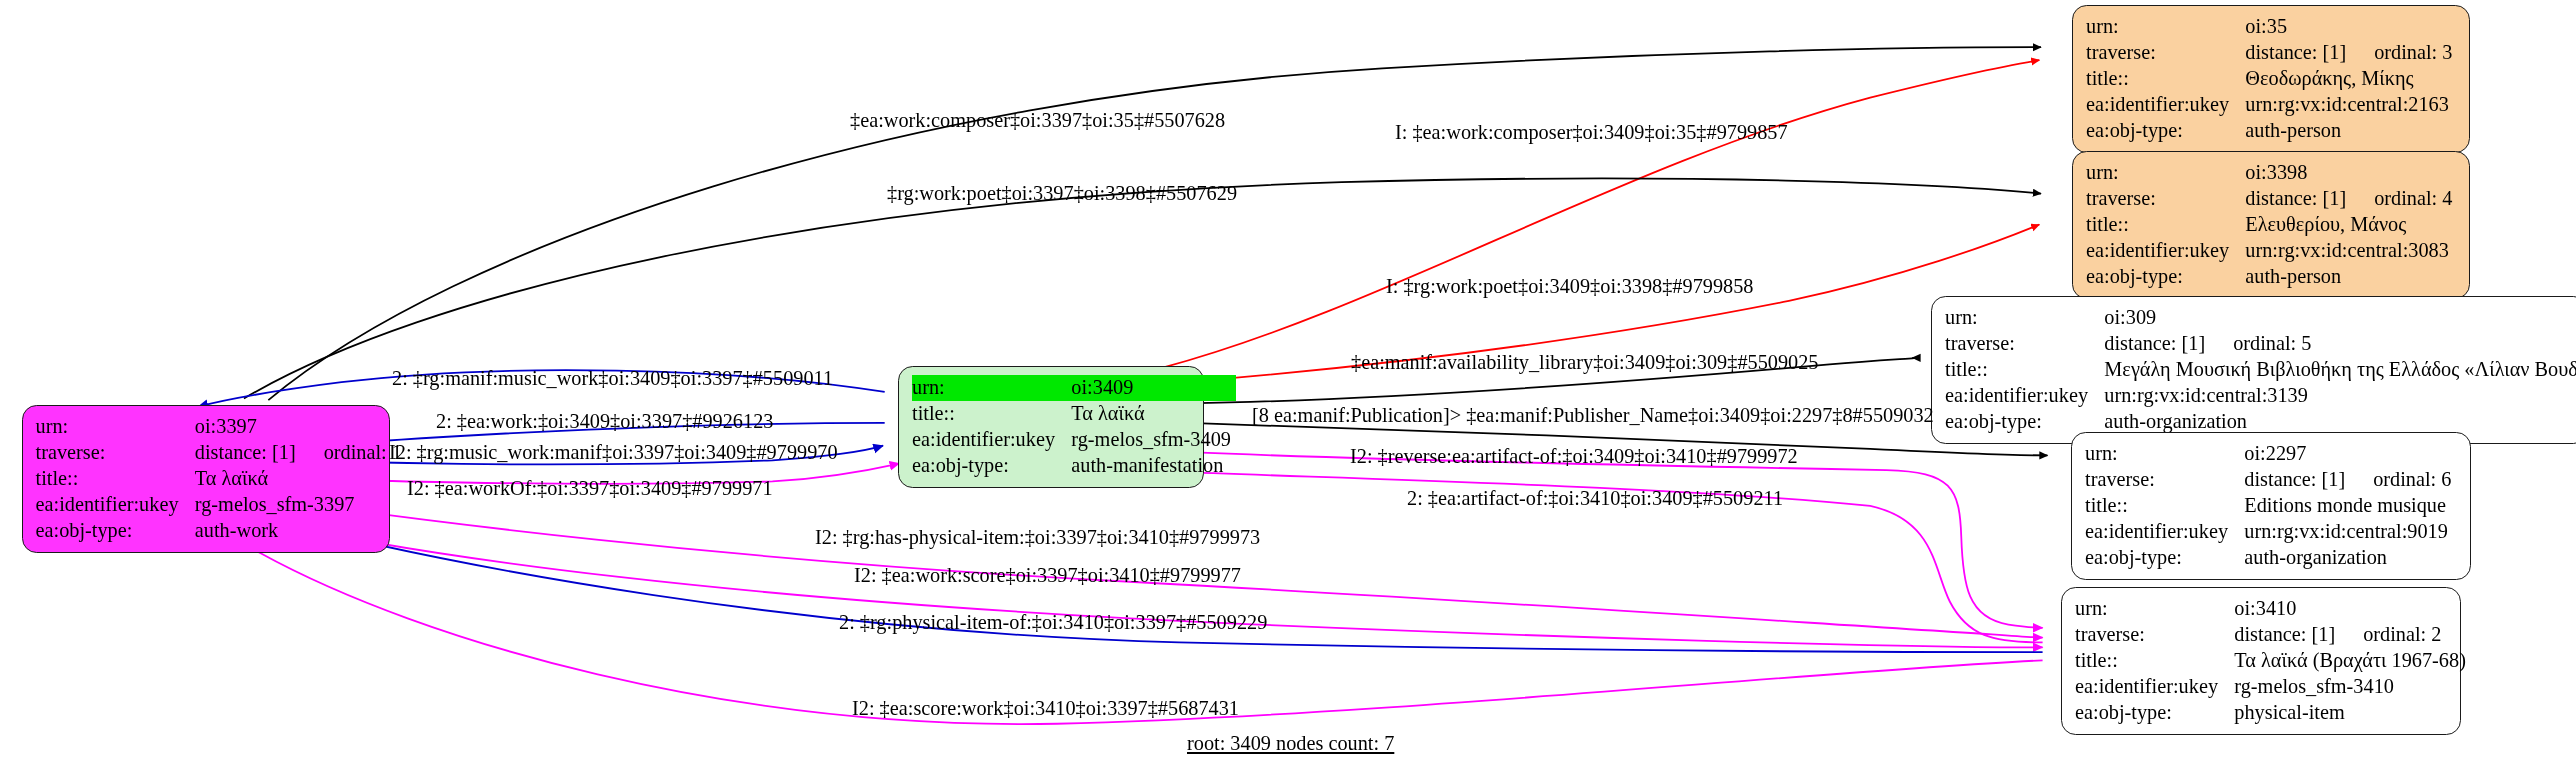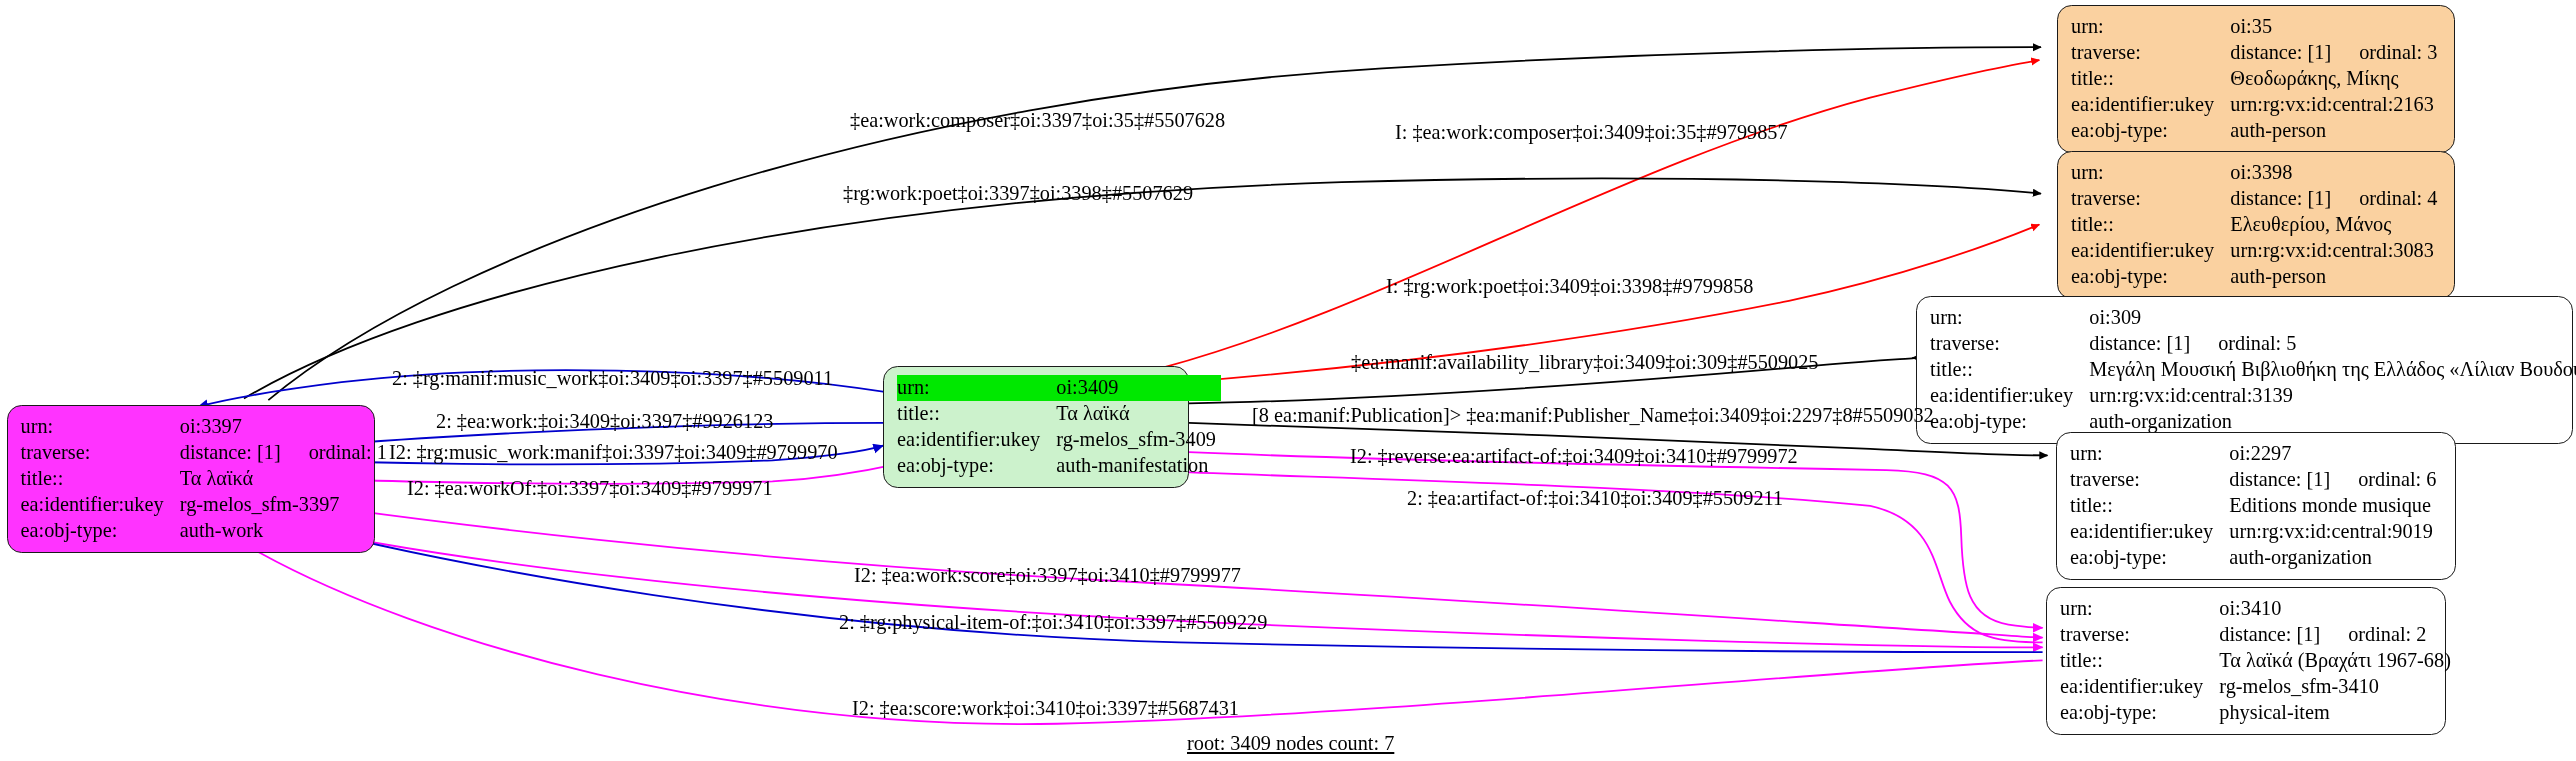--- a/index.html
+++ b/index.html
@@ -1,20 +1,20 @@
 <!DOCTYPE html>
 <html style="font-size:13px"><head>
 <meta charset="utf-8">
 <style>
   html,body{margin:0;padding:0;background:#ffffff;}
   body{font-family:"Liberation Serif","DejaVu Serif",serif;}
   #canvas{position:relative;width:2576px;height:762px;overflow:hidden;background:#fff;}
   svg.edges{position:absolute;left:0;top:0;width:2576px;height:762px;overflow:visible;}
   .node{position:absolute;box-sizing:border-box;border:1.6px solid #1a1a1a;border-radius:14.6px;
-        padding:8.1px 11.4px 8.1px 13px;background:#fff;}
+        padding:8.1px 11.4px 8.1px 13px;background:#fff;margin-left:15px;}
   .node table{border-collapse:collapse;}
   .node td{font-size:20.3px;line-height:1.28;color:#000;white-space:nowrap;padding:0 4.9px 0 0;vertical-align:top;}
   .node td.k{padding-right:13px;}
   .node td.v{padding-left:3.3px;}
   .hl{background:#00e800;}
   .n-work{background:#ff33ff;}
   .n-manif{background:#ccf2cc;}
   .n-person{background:#fad1a0;}
   .n-org{background:#ffffff;}
   .n-item{background:#ffffff;}
@@ -256,30 +256,31 @@
       <tr>
         <td class="k">ea:obj-type:</td>
         <td class="v">physical-item</td>
       </tr>
     </tbody>
       </table>
   </div>
 
   <div class="edge-label" style="left:850px; top:110px;">‡ea:work:composer‡oi:3397‡oi:35‡#5507628</div>
   <div class="edge-label" style="left:1395px; top:122px;text-align:right;">I: ‡ea:work:composer‡oi:3409‡oi:35‡#9799857</div>
-  <div class="edge-label" style="left:843px; top:183px;">‡rg:work:poet‡oi:3397‡oi:3398‡#5507629</div>
+  <div class="edge-label" style="left:887px; top:183px;">‡rg:work:poet‡oi:3397‡oi:3398‡#5507629</div>
   <div class="edge-label" style="left:1386px; top:276px;">I: ‡rg:work:poet‡oi:3409‡oi:3398‡#9799858</div>
   <div class="edge-label" style="left:1351px; top:352px;">‡ea:manif:availability_library‡oi:3409‡oi:309‡#5509025</div>
   <div class="edge-label" style="left:1252px; top:405px;">[8 ea:manif:Publication]&gt; ‡ea:manif:Publisher_Name‡oi:3409‡oi:2297‡8#5509032</div>
   <div class="edge-label" style="left:392px;  top:368px;">2: ‡rg:manif:music_work‡oi:3409‡oi:3397‡#5509011</div>
   <div class="edge-label" style="left:436px;  top:411px;">2: ‡ea:work:‡oi:3409‡oi:3397‡#9926123</div>
   <div class="edge-label" style="left:389px;  top:442px;">I2: ‡rg:music_work:manif‡oi:3397‡oi:3409‡#9799970</div>
   <div class="edge-label" style="left:407px;  top:478px;">I2: ‡ea:workOf:‡oi:3397‡oi:3409‡#9799971</div>
   <div class="edge-label" style="left:1350px; top:446px;">I2: ‡reverse:ea:artifact-of:‡oi:3409‡oi:3410‡#9799972</div>
   <div class="edge-label" style="left:1407px; top:488px;">2: ‡ea:artifact-of:‡oi:3410‡oi:3409‡#5509211</div>
+  <div class="edge-label" style="left:815px; top:527px;">I2: ‡rg:has-physical-item:‡oi:3397‡oi:3410‡#9799973</div>
   <div class="edge-label" style="left:854px; top:565px;">I2: ‡ea:work:score‡oi:3397‡oi:3410‡#9799977</div>
   <div class="edge-label" style="left:839px; top:612px;">2: ‡rg:physical-item-of:‡oi:3410‡oi:3397‡#5509229</div>
   <div class="edge-label" style="left:852px; top:698px;">I2: ‡ea:score:work‡oi:3410‡oi:3397‡#5687431</div>
 
   <div class="footer" style="left:1187px; top:732px;">root: 3409 nodes count: 7</div>
 
 </div>
 
 
 </body></html>

